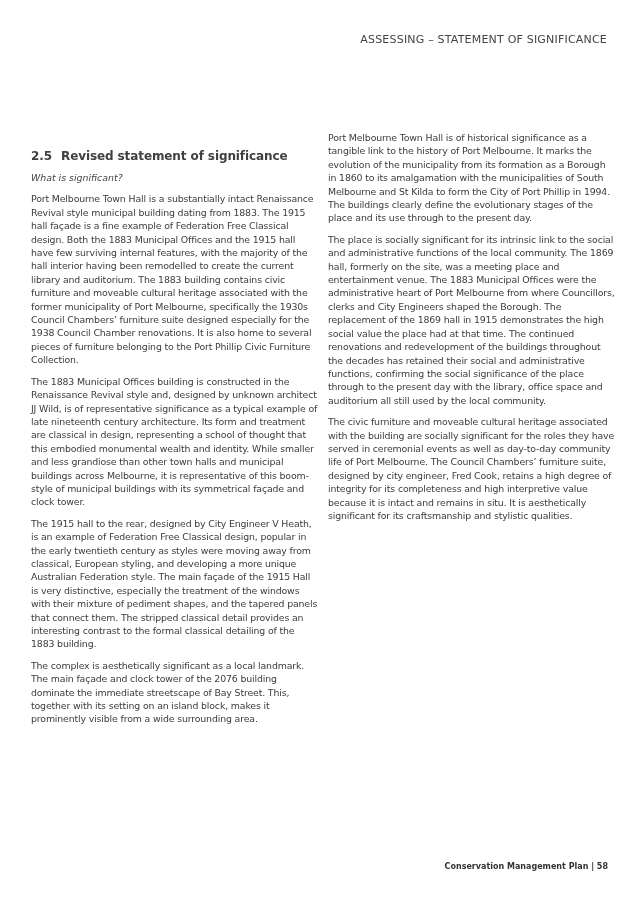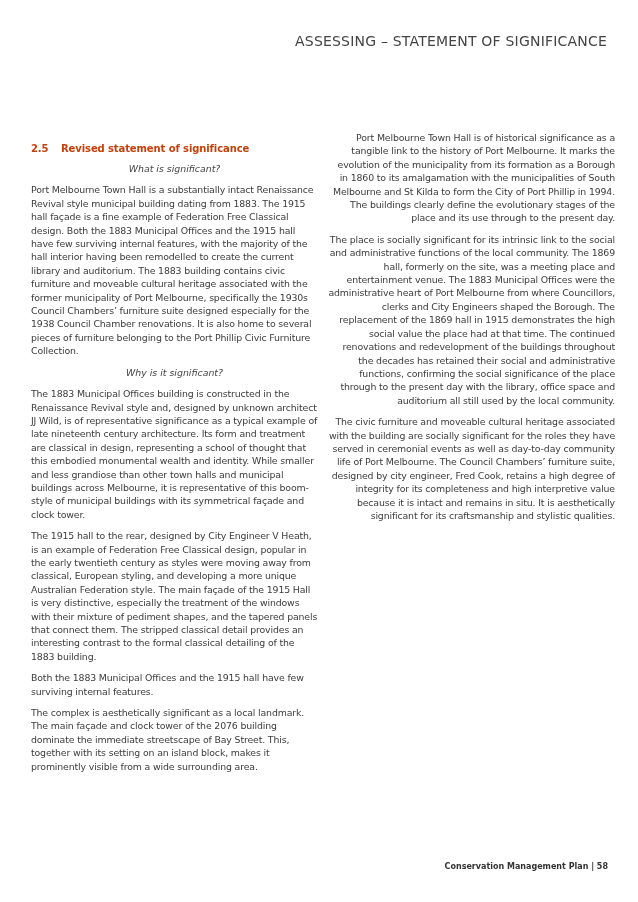--- a/index.html
+++ b/index.html
@@ -1,46 +1,44 @@
 <!DOCTYPE html>
 <html><head>
 <meta charset="utf-8">
 <style>
   html, body { margin: 0; padding: 0; background: #ffffff; }
   body { width: 638px; height: 902px; position: relative; overflow: hidden;
          font-family: "DejaVu Sans", sans-serif; color: #3a3a3a; }
-  .running-header { position: absolute; top: 33px; right: 31px; font-size: 14px;
+  .running-header { position: absolute; top: 33px; right: 31px; font-size: 11px;
          letter-spacing: 0.2px; color: #444; text-transform: uppercase; }
   .col { position: absolute; top: 131px; width: 287px; }
   .col-left { left: 31px; }
   .col-right { left: 328px; top: 131px; }
-  .section-heading { font-size: 10px; font-weight: bold; color: #c2410c; margin: 12px 0 8px 0;
+  .section-heading { font-size: 12px; font-weight: bold; color: #404040; margin: 18px 0 8px 0;
          letter-spacing: -0.1px; }
   .section-heading .num { display: inline-block; width: 30px; }
-  .sub { font-style: italic; font-size: 9.4px; line-height: 13.4px; margin: 0 0 8px 0; color: #444; text-align: center; }
+  .sub { font-style: italic; font-size: 9.4px; line-height: 13.4px; margin: 0 0 8px 0; color: #444; }
   p.body { font-size: 9.4px; line-height: 13.4px; margin: 0 0 8px 0; color: #3c3c3c;
            letter-spacing: -0.15px; }
-  .col-right p.body { margin-bottom: 8px; text-align: right; }
+  .col-right p.body { margin-bottom: 8px; }
   .footer { position: absolute; top: 862px; right: 30px; font-size: 8px; font-weight: bold; color: #333; }
 </style>
 </head>
 <body>
 
 <div class="running-header">ASSESSING – STATEMENT OF SIGNIFICANCE</div>
 
 <div class="col col-left">
   <div class="section-heading">
     <span class="num">2.5</span><span>Revised statement of significance</span>
   </div>
   <p class="sub">What is significant?</p>
   <p class="body">Port Melbourne Town Hall is a substantially intact Renaissance Revival style municipal building dating from 1883. The 1915 hall façade is a fine example of Federation Free Classical design. Both the 1883 Municipal Offices and the 1915 hall have few surviving internal features, with the majority of the hall interior having been remodelled to create the current library and auditorium. The 1883 building contains civic furniture and moveable cultural heritage associated with the former municipality of Port Melbourne, specifically the 1930s Council Chambers’ furniture suite designed especially for the 1938 Council Chamber renovations. It is also home to several pieces of furniture belonging to the Port Phillip Civic Furniture Collection.</p>
-  <p class="sub">Why is it significant?</p>
   <p class="body">The 1883 Municipal Offices building is constructed in the Renaissance Revival style and, designed by unknown architect JJ Wild, is of representative significance as a typical example of late nineteenth century architecture. Its form and treatment are classical in design, representing a school of thought that this embodied monumental wealth and identity. While smaller and less grandiose than other town halls and municipal buildings across Melbourne, it is representative of this boom-style of municipal buildings with its symmetrical façade and clock tower.</p>
   <p class="body">The 1915 hall to the rear, designed by City Engineer V Heath, is an example of Federation Free Classical design, popular in the early twentieth century as styles were moving away from classical, European styling, and developing a more unique Australian Federation style. The main façade of the 1915 Hall is very distinctive, especially the treatment of the windows with their mixture of pediment shapes, and the tapered panels that connect them. The stripped classical detail provides an interesting contrast to the formal classical detailing of the 1883 building.</p>
-  <p class="body">Both the 1883 Municipal Offices and the 1915 hall have few surviving internal features.</p>
   <p class="body">The complex is aesthetically significant as a local landmark. The main façade and clock tower of the 2076 building dominate the immediate streetscape of Bay Street. This, together with its setting on an island block, makes it prominently visible from a wide surrounding area.</p>
 </div>
 
 <div class="col col-right">
   <p class="body">Port Melbourne Town Hall is of historical significance as a tangible link to the history of Port Melbourne. It marks the evolution of the municipality from its formation as a Borough in 1860 to its amalgamation with the municipalities of South Melbourne and St Kilda to form the City of Port Phillip in 1994. The buildings clearly define the evolutionary stages of the place and its use through to the present day.</p>
   <p class="body">The place is socially significant for its intrinsic link to the social and administrative functions of the local community. The 1869 hall, formerly on the site, was a meeting place and entertainment venue. The 1883 Municipal Offices were the administrative heart of Port Melbourne from where Councillors, clerks and City Engineers shaped the Borough. The replacement of the 1869 hall in 1915 demonstrates the high social value the place had at that time. The continued renovations and redevelopment of the buildings throughout the decades has retained their social and administrative functions, confirming the social significance of the place through to the present day with the library, office space and auditorium all still used by the local community.</p>
   <p class="body">The civic furniture and moveable cultural heritage associated with the building are socially significant for the roles they have served in ceremonial events as well as day-to-day community life of Port Melbourne. The Council Chambers’ furniture suite, designed by city engineer, Fred Cook, retains a high degree of integrity for its completeness and high interpretive value because it is intact and remains in situ. It is aesthetically significant for its craftsmanship and stylistic qualities.</p>
 </div>
 
 <div class="footer">

